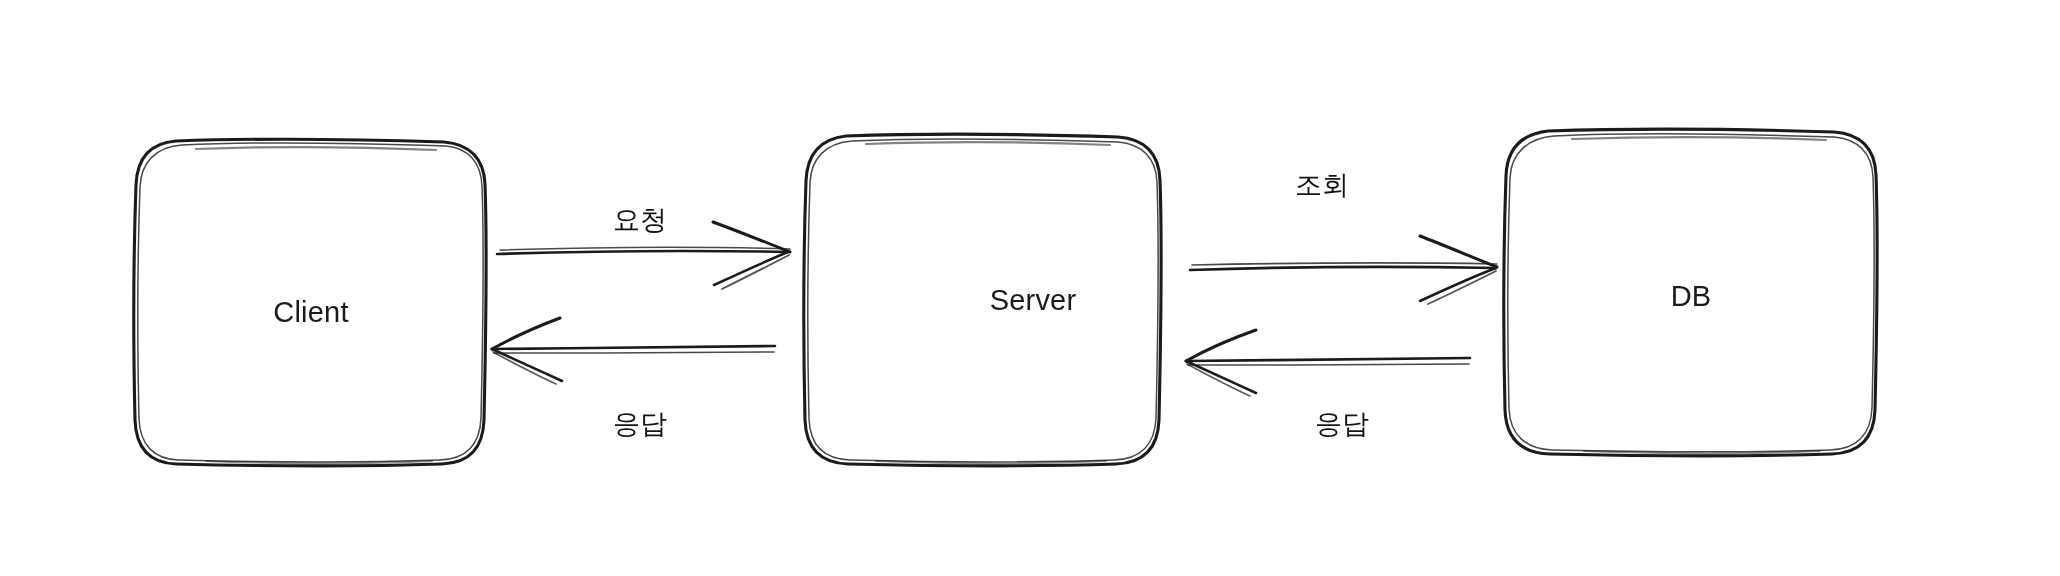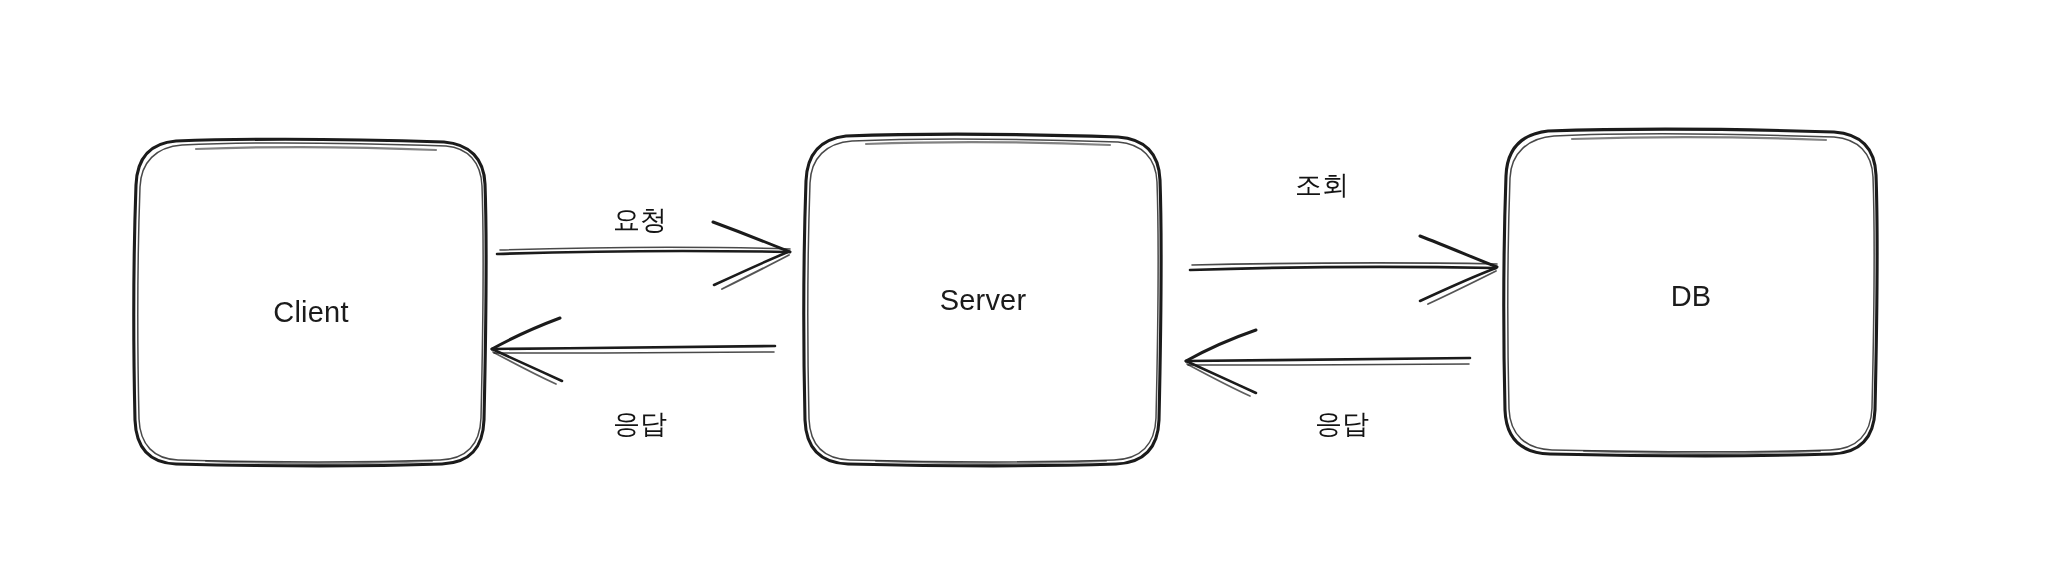--- a/index.html
+++ b/index.html
@@ -149,21 +149,21 @@
         <path stroke-width="3.0" d="M1256 330 C 1230 339, 1204 351, 1186 361"></path>
         <path stroke-width="2.6" d="M1186 361 C 1206 370, 1232 382, 1256 393"></path>
         <path stroke-width="1.7" opacity="0.7" d="M1250 396 C 1226 385, 1202 372, 1187 364"></path>
       </g>
 
     </g>
   </svg>
 
   <div class="node-label" style="left:311px; top:312px;">Client</div>
 
-  <div class="node-label" style="left:983px; top:300px;">Server</div>
+  <div class="node-label" style="left:1033px; top:300px;">Server</div>
 
   <div class="node-label" style="left:1691px; top:296px;text-align:center;">DB</div>
 
   <div class="edge-label" style="left:640px; top:220px;">요청</div>
 
   <div class="edge-label" style="left:640px; top:424px;">응답</div>
 
   <div class="edge-label" style="left:1322px; top:185px;text-align:right;">조회</div>
 
   <div class="edge-label" style="left:1342px; top:424px;">응답</div>

